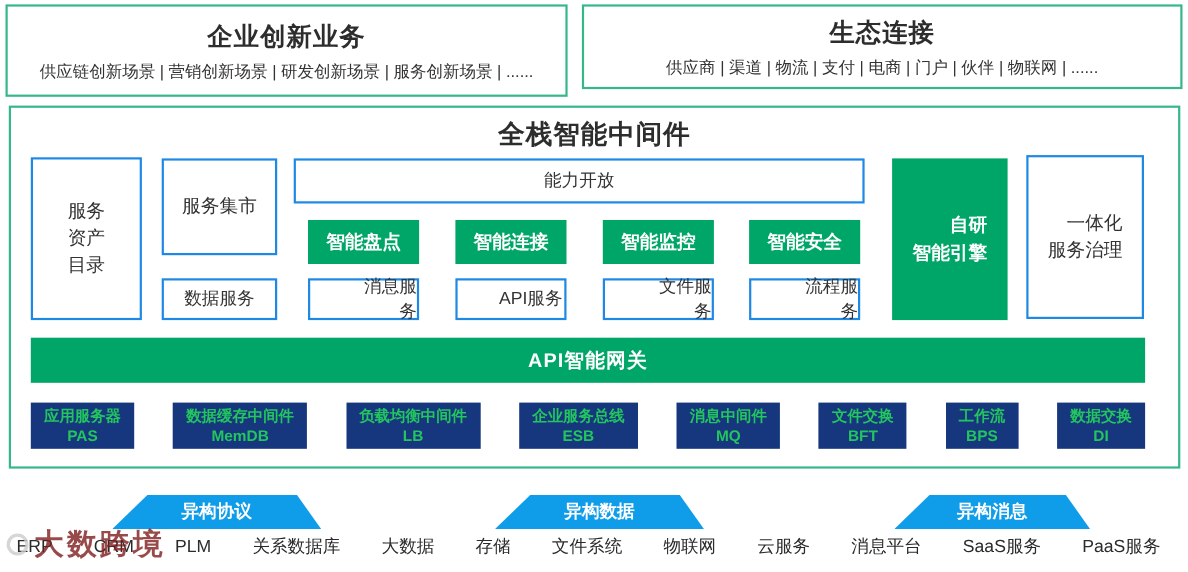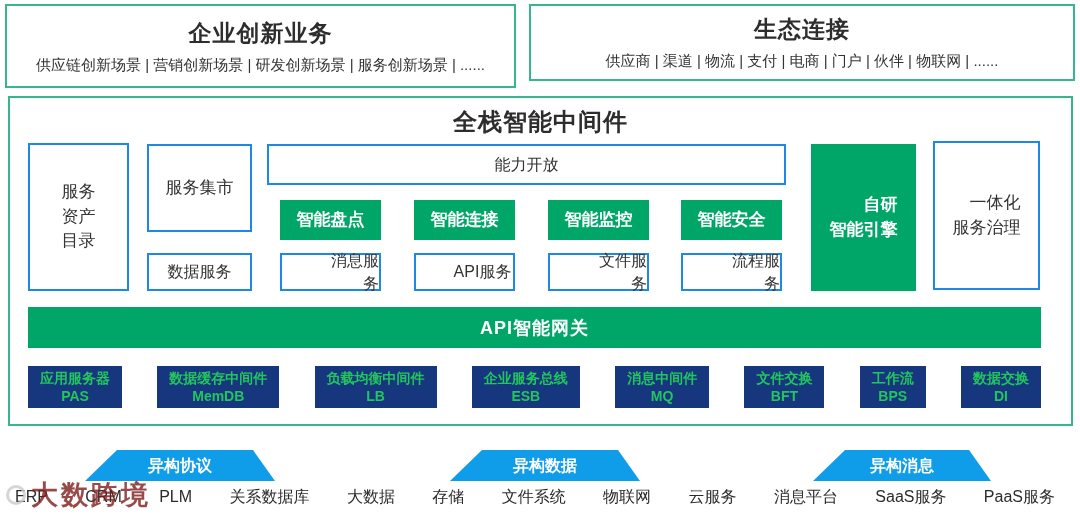--- a/index.html
+++ b/index.html
@@ -47,21 +47,21 @@
 
   .components{position:absolute; left:18px; top:268px; width:1013px;
               display:flex; justify-content:space-between;}
   .comp{background:var(--navy); color:#22c55e; font-weight:bold; font-size:14px;
         text-align:center; padding:3px 12px; line-height:1.3;}
 
   
   .ribbon{position:absolute; top:450px; height:31px; background:var(--azure);
           color:#fff; font-weight:bold; font-size:16px; text-align:center; line-height:31px;
           clip-path:polygon(32px 0, calc(100% - 22px) 0, 100% 100%, 0 100%);}
-  .r1{left:85px; width:190px;}
+  .r1{left:102px; width:190px;}
   .r2{left:450px; width:190px;}
   .r3{left:813px; width:178px;}
 
   .systems{position:absolute; left:15px; top:487px; width:1040px;
            display:flex; justify-content:space-between; align-items:baseline;
            font-size:16px; color:#2b2b2b;}
 
   .watermark{position:absolute; left:6px; top:477px; z-index:5; pointer-events:none;
              display:flex; align-items:center; gap:5px; opacity:0.8;}
   .wm-logo{width:20px; height:20px; border:3px solid #cccccc; border-radius:50%; display:inline-block;}

